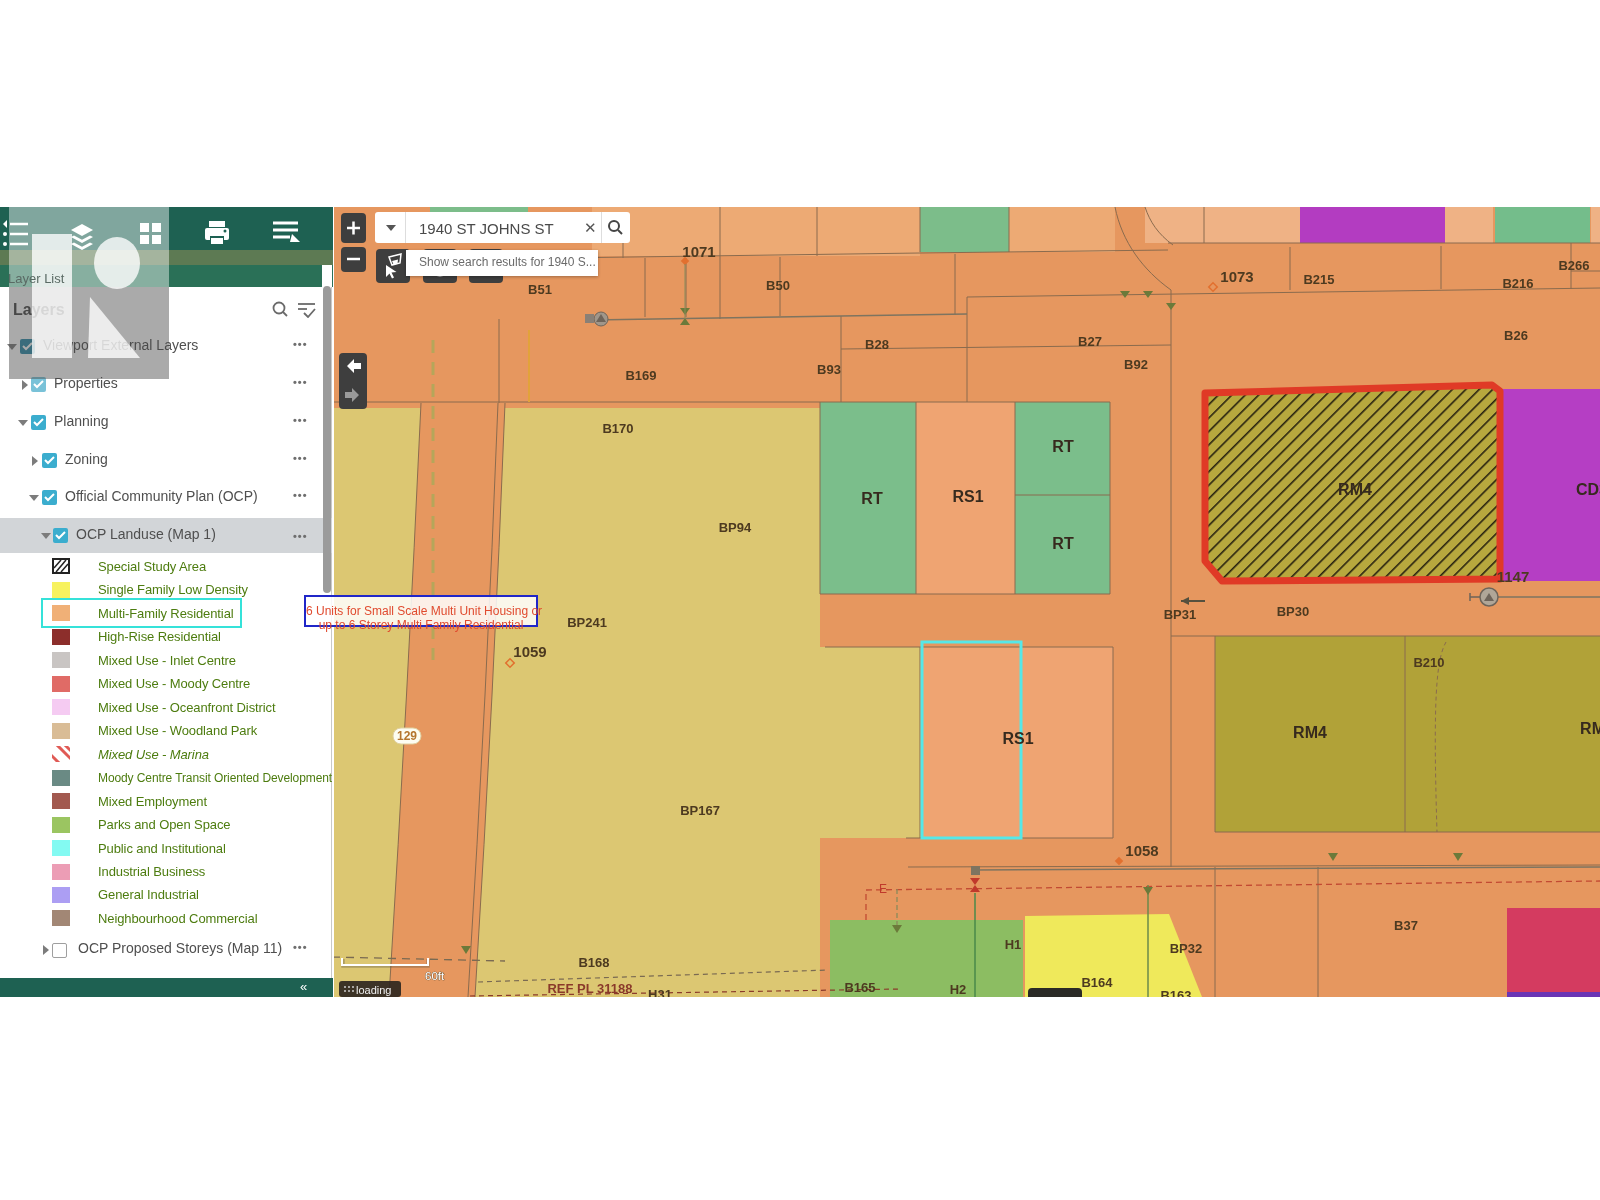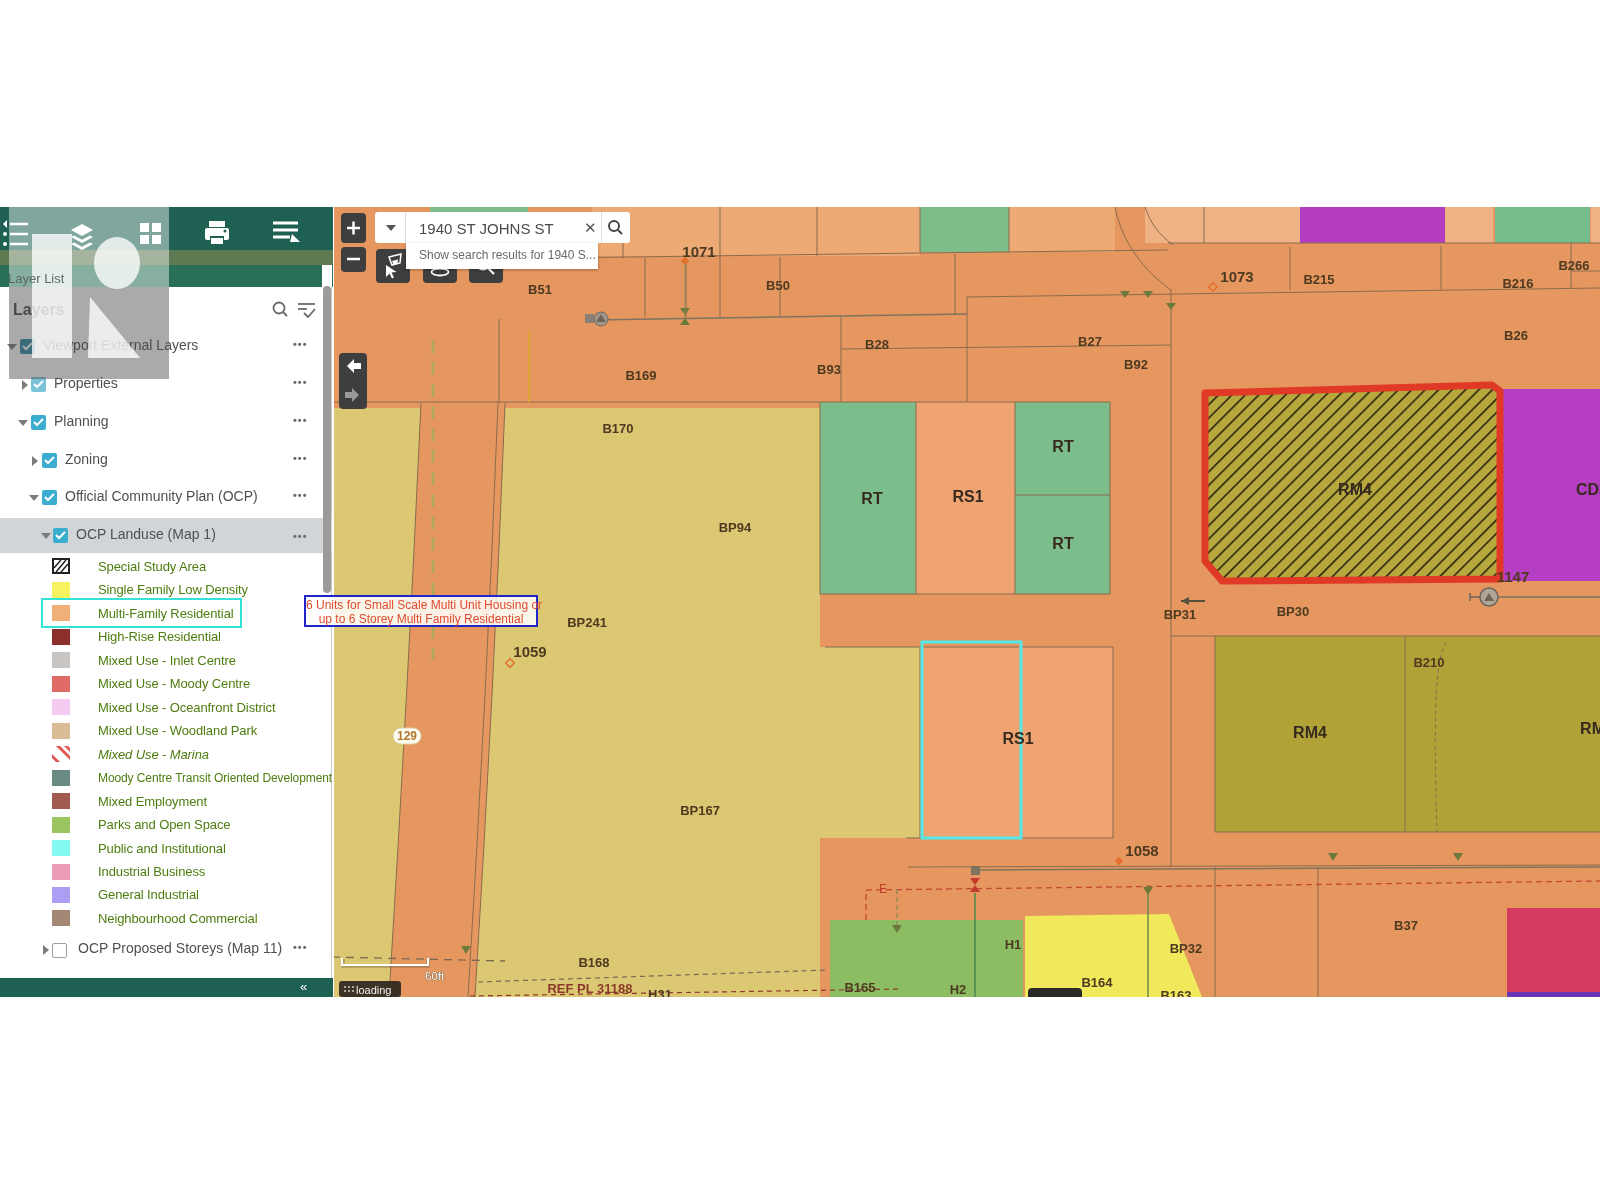--- a/index.html
+++ b/index.html
@@ -280,21 +280,21 @@
     <div style="position:absolute; left:11px; top:13px; width:0; height:0; border-left:5px solid transparent; border-right:5px solid transparent; border-top:6px solid #555;"></div>
     <div style="position:absolute; left:31px; top:0; width:195px; height:31px; background:#fff; font-size:15px; color:#4a4a4a;">
       <span style="position:absolute; left:13px; top:8px;">1940 ST JOHNS ST</span>
       <span style="position:absolute; left:178px; top:7px; color:#555; font-size:15px;">✕</span>
     </div>
     <div style="position:absolute; left:226px; top:0; width:29px; height:31px; background:#fff; border-radius:0 3px 3px 0; border-left:1px solid #ddd;"></div>
     <svg style="position:absolute; left:232px; top:7px;" width="17" height="17">
         <circle cx="7" cy="7" r="5" fill="none" stroke="#444" stroke-width="2"></circle>
         <line x1="11" y1="11" x2="15" y2="15" stroke="#444" stroke-width="2"></line>
       </svg>
-    <div style="position:absolute; left:31px; top:31px; width:192px; height:26px; background:#fff; box-shadow:0 1px 3px rgba(0,0,0,0.3); font-size:12px; overflow:hidden; color:#6a6a6a;">
+    <div style="position:absolute; left:31px; top:38px; width:192px; height:26px; background:#fff; box-shadow:0 1px 3px rgba(0,0,0,0.3); font-size:12px; overflow:hidden; color:#6a6a6a;">
       <span style="position:absolute; left:13px; top:5px; white-space:nowrap;">Show search results for 1940 S...</span>
     </div>
   </div>
   <div class="mbtn" style="left:376px; top:249px; width:34px; height:34px;"></div>
   <div class="mbtn" style="left:423px; top:249px; width:34px; height:34px;"></div>
   <div class="mbtn" style="left:469px; top:249px; width:34px; height:34px;"></div>
   <svg class="abs" style="left:376px; top:249px; z-index:5;" width="130" height="34">
     <g stroke="#fff" fill="none" stroke-width="1.5">
       <path d="M13,8 l12,-3 l-1,9 l-8,2 z" fill="none"></path>
       <path d="M16,12 l6,-1.5 l-0.5,4 l-4,1 z" fill="#fff" stroke="none"></path>
@@ -471,21 +471,21 @@
   <div class="lbl" style="top:887px;">General Industrial</div>
   <div class="sw" style="top:910px; background:#a28775;"></div>
   <div class="lbl" style="top:911px;">Neighbourhood Commercial</div>
 
   <div class="car right abs" style="left:43px; top:945px;"></div>
   <div class="cb off abs" style="left:52px; top:943px;"></div>
   <div class="row" style="left:78px; top:940px;">OCP Proposed Storeys (Map 11)</div>
   <div class="dots" style="top:941px;">•••</div>
 
   <div class="abs" style="left:304px; top:595px; width:234px; height:32px; background:rgba(255,255,255,0.85); border:2.5px solid #2026c8; z-index:30;">
-    <div style="width:100%; text-align:center; font-size:12px; color:#e04a2e; line-height:13.5px; padding-top:2px; white-space:nowrap;">6 Units for Small Scale Multi Unit Housing or<br>up to 6 Storey Multi Family Residential</div>
+    <div style="width:100%; text-align:center; font-size:12px; color:#e04a2e; line-height:13.5px; padding-top:8px; white-space:nowrap;">6 Units for Small Scale Multi Unit Housing or<br>up to 6 Storey Multi Family Residential</div>
   </div>
 
   <div class="wm abs" style="left:9px; top:207px; width:160px; height:80px; background:rgba(255,255,255,0.44);"></div>
   <div class="wm abs" style="left:9px; top:287px; width:160px; height:92px; background:rgba(75,75,75,0.47);"></div>
   <svg class="wm abs" style="left:0; top:207px;" width="200" height="220">
     <g fill="rgba(255,255,255,0.78)">
       <rect x="32" y="27" width="40" height="124"></rect>
       <ellipse cx="117" cy="56" rx="23" ry="26"></ellipse>
       <polygon points="90,90 140,151 88,151"></polygon>
     </g>

